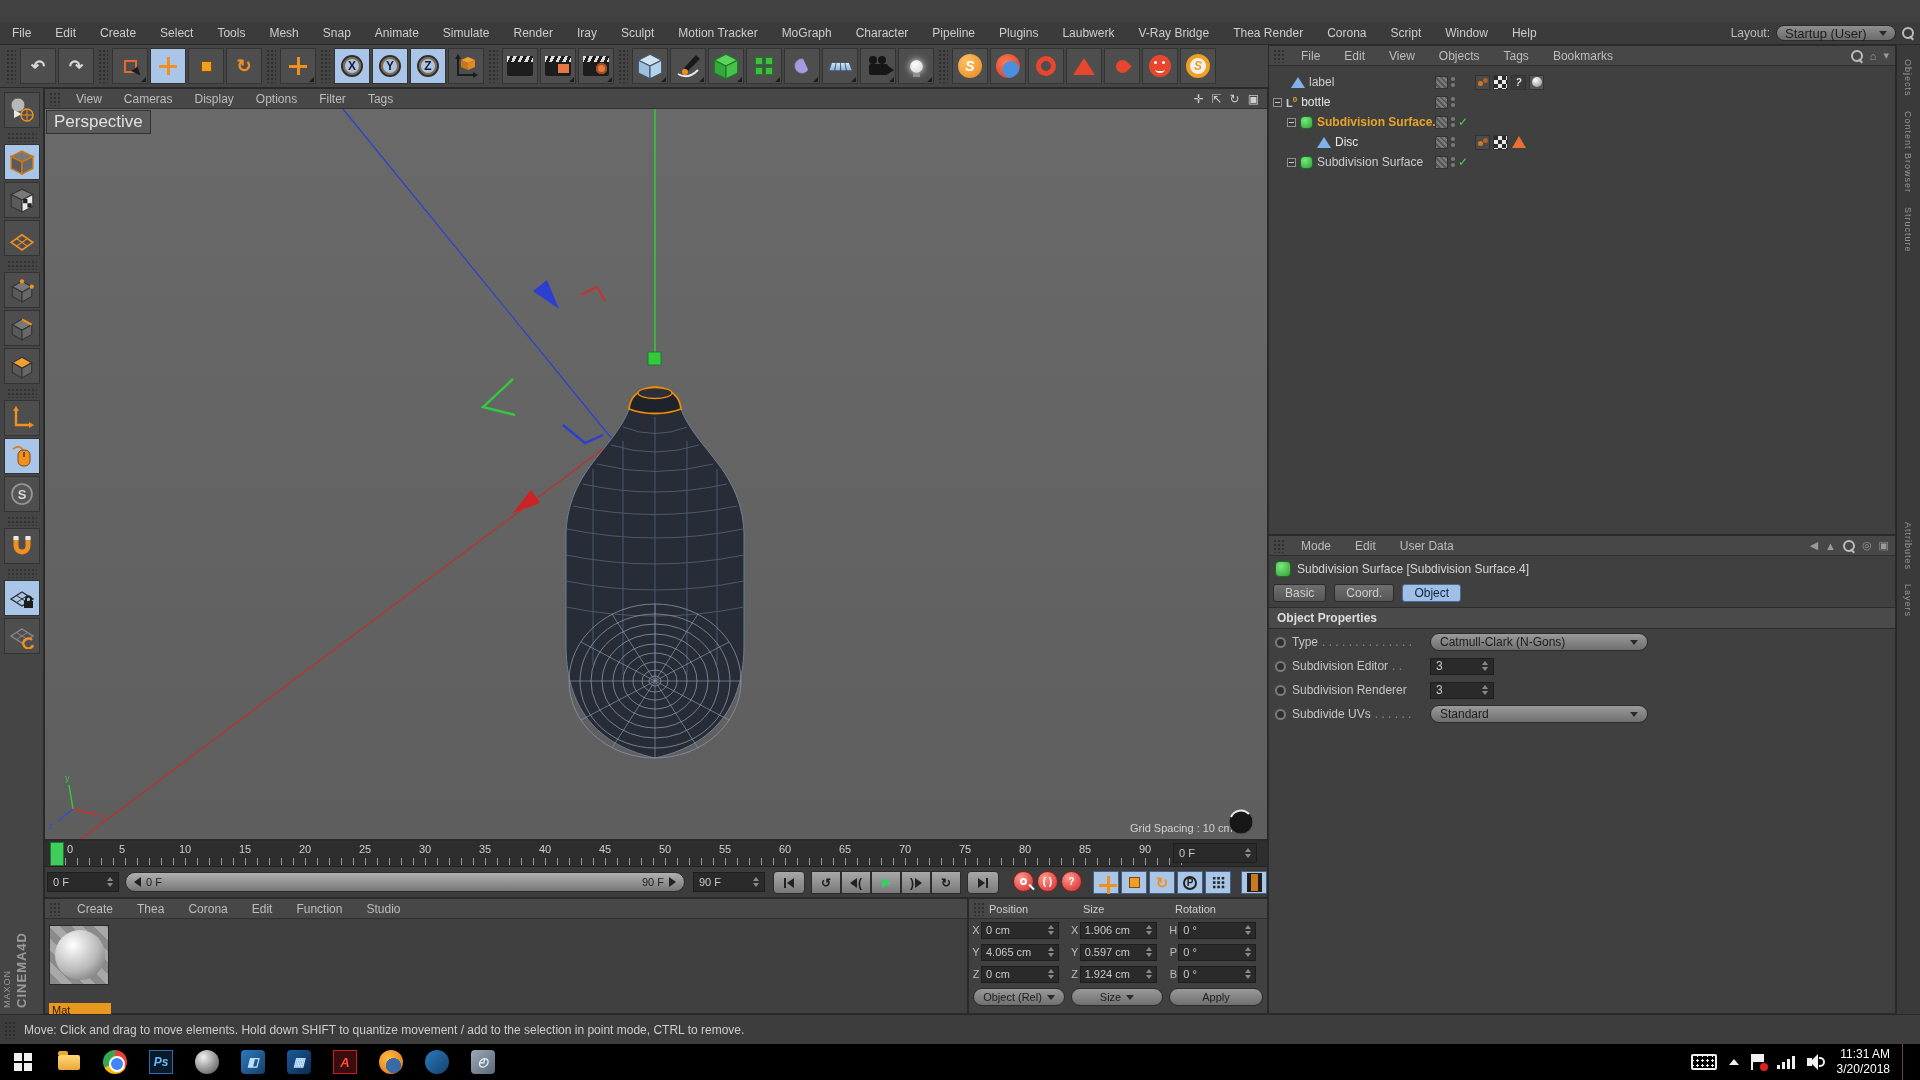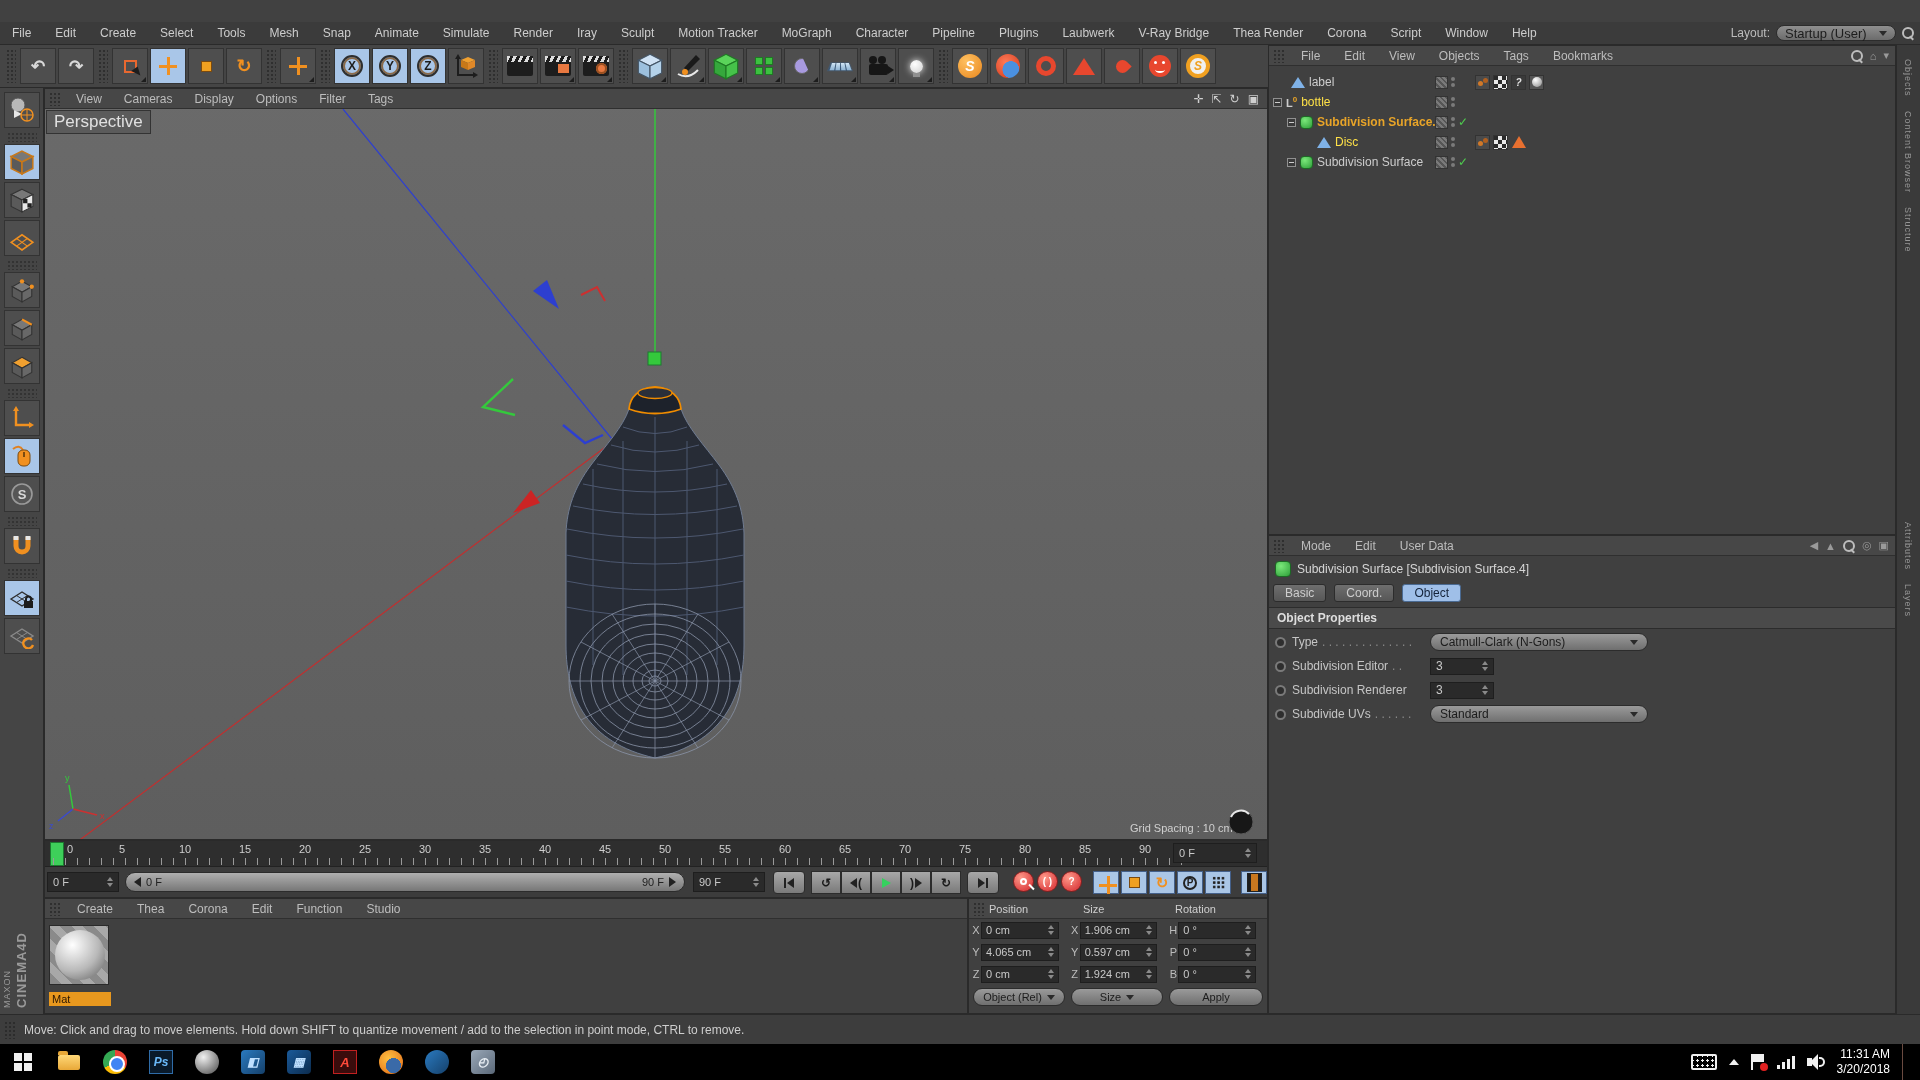--- a/index.html
+++ b/index.html
@@ -104,36 +104,36 @@
 .pcirc{width:14px;height:14px;border:2px solid #222;border-radius:50%;display:flex;align-items:center;justify-content:center;font-size:10px;font-weight:bold;color:#222}
 .dots9{width:13px;height:13px;background-image:radial-gradient(#222 1.2px,transparent 1.5px);background-size:4.4px 4.4px}
 .film{width:15px;height:19px;background:#c87820;border:1px solid #222;box-shadow:inset 3px 0 0 #1d1d1d,inset -3px 0 0 #1d1d1d}
 
 .matmgr{position:absolute;left:44px;top:898px;width:924px;height:116px;background:#404040;border:1px solid #2a2a2a}
 .pmenu{height:20px;background:#474747;border-bottom:1px solid #2f2f2f;display:flex;align-items:center}
 .pmenu .mitem{padding:0 12px;font-size:12px;color:#bdbdbd}
 .mat{position:absolute;left:4px;top:26px;width:62px}
 .matthumb{width:60px;height:60px;border:1px solid #2a2a2a;background:repeating-linear-gradient(45deg,#8a8a8a 0 8px,#a8a8a8 8px 16px);position:relative}
 .matthumb::after{content:"";position:absolute;left:5px;top:4px;width:50px;height:50px;border-radius:50%;background:radial-gradient(circle at 35% 30%,#ffffff,#b8b8b8 55%,#5c5c5c)}
-.matname{margin-top:7px;background:#e8981e;color:#2a1602;font-size:11px;padding:1px 3px}
+.matname{margin-top:18px;background:#e8981e;color:#2a1602;font-size:11px;padding:1px 3px}
 
 .coords{position:absolute;left:968px;top:898px;width:300px;height:116px;background:#404040;border:1px solid #2a2a2a;font-size:11px}
 .cohead{display:flex;height:20px;align-items:center;background:#474747;border-bottom:1px solid #2f2f2f}
 .cohead span{color:#cfcfcf}
 .corow{display:flex;align-items:center;height:22px;padding-left:2px}
 .colabel{width:10px;color:#bdbdbd;text-align:center}
 .cofield{flex:1;height:17px;background:#2a2a2a;border:1px solid #1e1e1e;display:flex;align-items:center;padding:0 4px;margin-right:11px;color:#c9c9c9}
 .cobtns{display:flex;gap:6px;padding:3px 4px}
 .cobtn{height:18px;background:linear-gradient(#9a9a9a,#6f6f6f);border:1px solid #2c2c2c;border-radius:9px;color:#1c1c1c;display:flex;align-items:center;justify-content:center;gap:5px;padding:0 8px;font-size:11px}
 
 .objmgr{position:absolute;left:1268px;top:45px;width:628px;height:490px;background:#404040;border:1px solid #2a2a2a}
 .omicons{margin-left:auto;display:flex;gap:7px;align-items:center;padding-right:6px;color:#bdbdbd}
 .orow{position:relative;height:20px;display:flex;align-items:center;font-size:12px}
 .oname{margin-left:4px}
-.c-white{color:#cdcdcd}.c-orange{color:#fde047}.c-orangeb{color:#e8a428;font-weight:bold}
+.c-white{color:#cdcdcd}.c-orange{color:#e5e5e5}.c-orangeb{color:#e8a428;font-weight:bold}
 .expander{width:9px;height:9px;border:1px solid #909090;background:#3a3a3a;position:relative;margin-right:4px;flex:none}
 .expander::after{content:"";position:absolute;left:1px;top:3px;width:5px;height:1px;background:#cdcdcd}
 .spline-ico{width:0;height:0;border-left:7px solid transparent;border-right:7px solid transparent;border-bottom:11px solid #7fb2e8;position:relative;flex:none}
 .sds-ico{width:13px;height:13px;border-radius:4px;background:radial-gradient(circle at 35% 30%,#7ae87a,#2fa03a);border:1px solid #1c6a24;flex:none}
 .null-ico{color:#cdcdcd;font-weight:bold;font-size:11px;flex:none}
 .null-ico sup{font-size:8px;color:#e8a428}
 .ocols{position:absolute;left:166px;display:flex;align-items:center;gap:3px}
 .vistile{width:13px;height:13px;background:repeating-linear-gradient(45deg,#7a7a7a 0 2px,#565656 2px 4px);border:1px solid #333}
 .visdots{display:flex;flex-direction:column;gap:2px}
 .visdots i{width:4px;height:4px;border-radius:50%;background:#7a7a7a}

